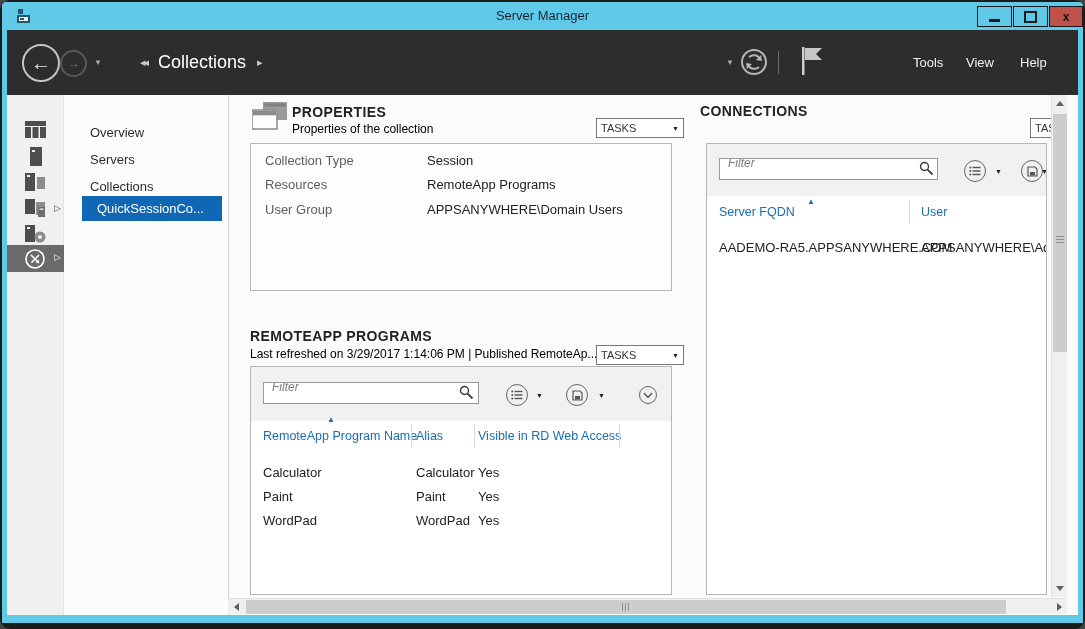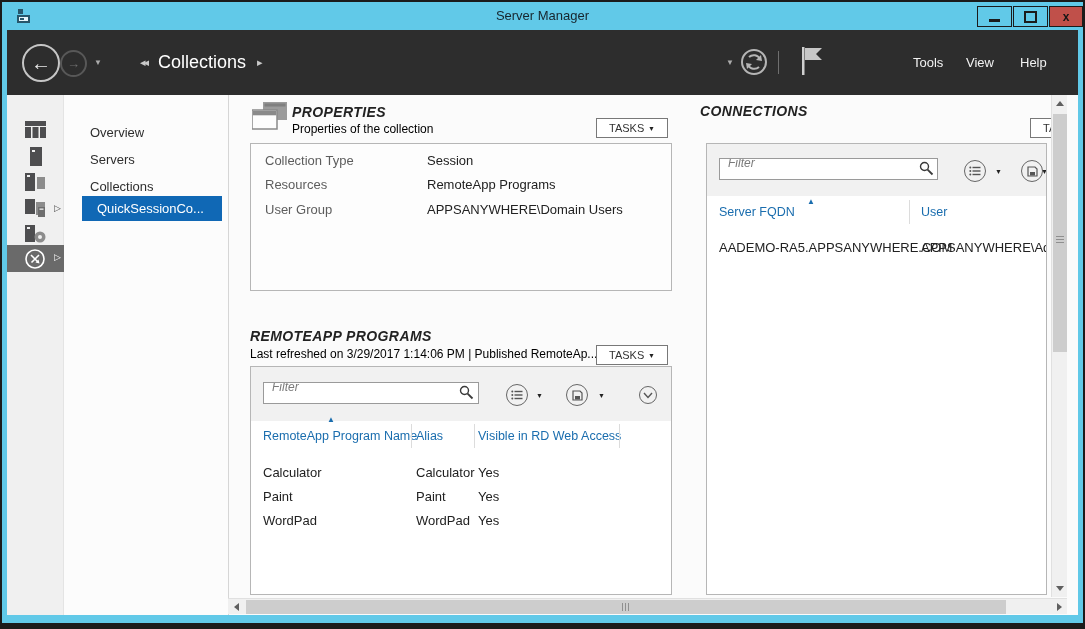--- a/index.html
+++ b/index.html
@@ -1,17 +1,17 @@
 <!DOCTYPE html>
 <html><head>
 <meta charset="utf-8">
 <style>
   html,body{margin:0;padding:0;background:#444;}
   #window{position:relative;width:1085px;height:629px;background:#1b1b1b;
-          font-family:"Liberation Sans",sans-serif;overflow:hidden;}
+          font-family:"Liberation Sans",sans-serif;overflow:hidden;border-radius:11px;}
   .abs{position:absolute;}
   
   .titlebar{left:2px;top:2px;width:1081px;height:28px;background:#61c9e8;}
   .tb-title{left:0;top:0;width:100%;text-align:center;line-height:28px;font-size:13px;color:#17262e;}
   .win-btn{top:4px;width:35px;height:21px;border:1px solid #1b1b1b;box-sizing:border-box;
            display:flex;align-items:center;justify-content:center;background:#61c9e8;cursor:default;}
   .min-glyph{width:11px;height:3px;background:#1b1b1b;margin-top:7px;}
   .max-glyph{width:9px;height:8px;border:2px solid #1b1b1b;}
   .close-btn{background:#c0504a;}
   .close-glyph{font-size:12px;font-weight:bold;color:#161616;line-height:1;}
@@ -37,24 +37,24 @@
   
   .iconstrip{left:0;top:0;width:57px;height:520px;background:#f0f0f0;border-right:1px solid #e4e4e4;box-sizing:border-box;}
   .strip-sel{left:0;top:150px;width:57px;height:27px;background:#6a6a6a;}
   .expand{font-size:9px;color:#4a4a4a;}
   
   .subnav{left:57px;top:0;width:165px;height:520px;background:#fcfcfc;border-right:1px solid #d6d6d6;box-sizing:border-box;}
   .subnav-item{left:26px;font-size:13px;color:#2e2e2e;cursor:default;}
   .subnav-sel{left:18px;top:101px;width:140px;height:25px;background:#1068b5;color:#fff;
               font-size:13px;line-height:25px;padding-left:15px;box-sizing:border-box;cursor:default;}
   
-  .sec-title{font-size:14px;font-weight:bold;color:#222;letter-spacing:.4px;white-space:nowrap;font-style:italic;}
+  .sec-title{font-size:14px;font-weight:bold;color:#222;letter-spacing:.4px;white-space:nowrap;}
   .sec-sub{font-size:12px;color:#000000;white-space:nowrap;}
-  .tasks-btn{width:72px;height:20px;border:1px solid #787878;background:#fff;box-sizing:border-box;
-             display:flex;align-items:center;justify-content:space-between;padding:0 12px;cursor:default;}
+  .tasks-btn{width:88px;height:20px;border:1px solid #787878;background:#fff;box-sizing:border-box;
+             display:flex;align-items:center;justify-content:space-between;padding:0 4px;cursor:default;}
   .tasks-label{font-size:11px;color:#333;}
   .tasks-caret{font-size:7px;color:#222;}
   .panel{border:1px solid #b6b6b6;background:#ffffff;box-sizing:border-box;overflow:hidden;}
   .ptoolbar{left:0;top:0;width:100%;background:#f1f1f1;}
   .filter{border:1px solid #9a9a9a;background:#fff;box-sizing:border-box;font-size:12px;color:#333;
           padding:0 24px 12px 8px;font-family:"Liberation Sans",sans-serif;}
   .filter::placeholder{font-style:italic;color:#7a7a7a;}
   .mag{pointer-events:none;}
   .circle-btn{width:22px;height:22px;border:1px solid #666;border-radius:50%;box-sizing:border-box;
               display:flex;align-items:center;justify-content:center;background:transparent;cursor:default;}

